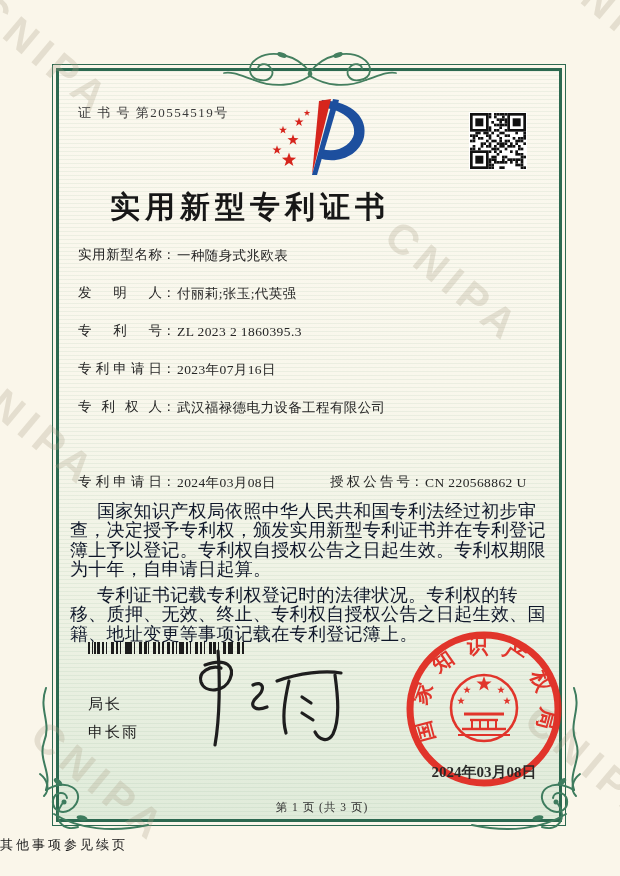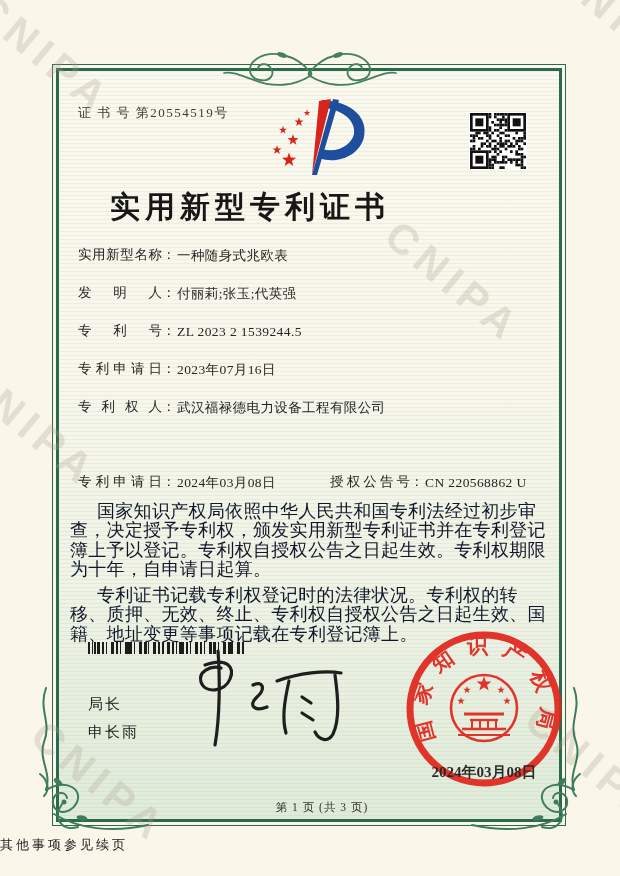--- a/index.html
+++ b/index.html
@@ -291,21 +291,21 @@
 
     <div class="title">实用新型专利证书</div>
 
     <div class="frow" style="top:246px;">
       <span class="flabel">实用新型名称</span><span class="fcolon">：</span><span class="fvalue">一种随身式兆欧表</span>
     </div>
     <div class="frow" style="top:284px;">
       <span class="flabel">发明人</span><span class="fcolon">：</span><span class="fvalue">付丽莉;张玉;代英强</span>
     </div>
     <div class="frow" style="top:322px;">
-      <span class="flabel">专利号</span><span class="fcolon">：</span><span class="fvalue">ZL 2023 2 1539244.5</span>
+      <span class="flabel">专利号</span><span class="fcolon">：</span><span class="fvalue">ZL 2023 2 1860395.3</span>
     </div>
     <div class="frow" style="top:360px;">
       <span class="flabel">专利申请日</span><span class="fcolon">：</span><span class="fvalue">2023年07月16日</span>
     </div>
     <div class="frow" style="top:398px;">
       <span class="flabel">专利权人</span><span class="fcolon">：</span><span class="fvalue">武汉福禄德电力设备工程有限公司</span>
     </div>
     <div class="frow" style="top:473px;">
       <span class="flabel">专利申请日</span><span class="fcolon">：</span><span class="fvalue fvalue-date">2024年03月08日</span><span class="flabel2">授权公告号</span><span class="fcolon">：</span><span class="fvalue">CN 220568862 U</span>
     </div>

